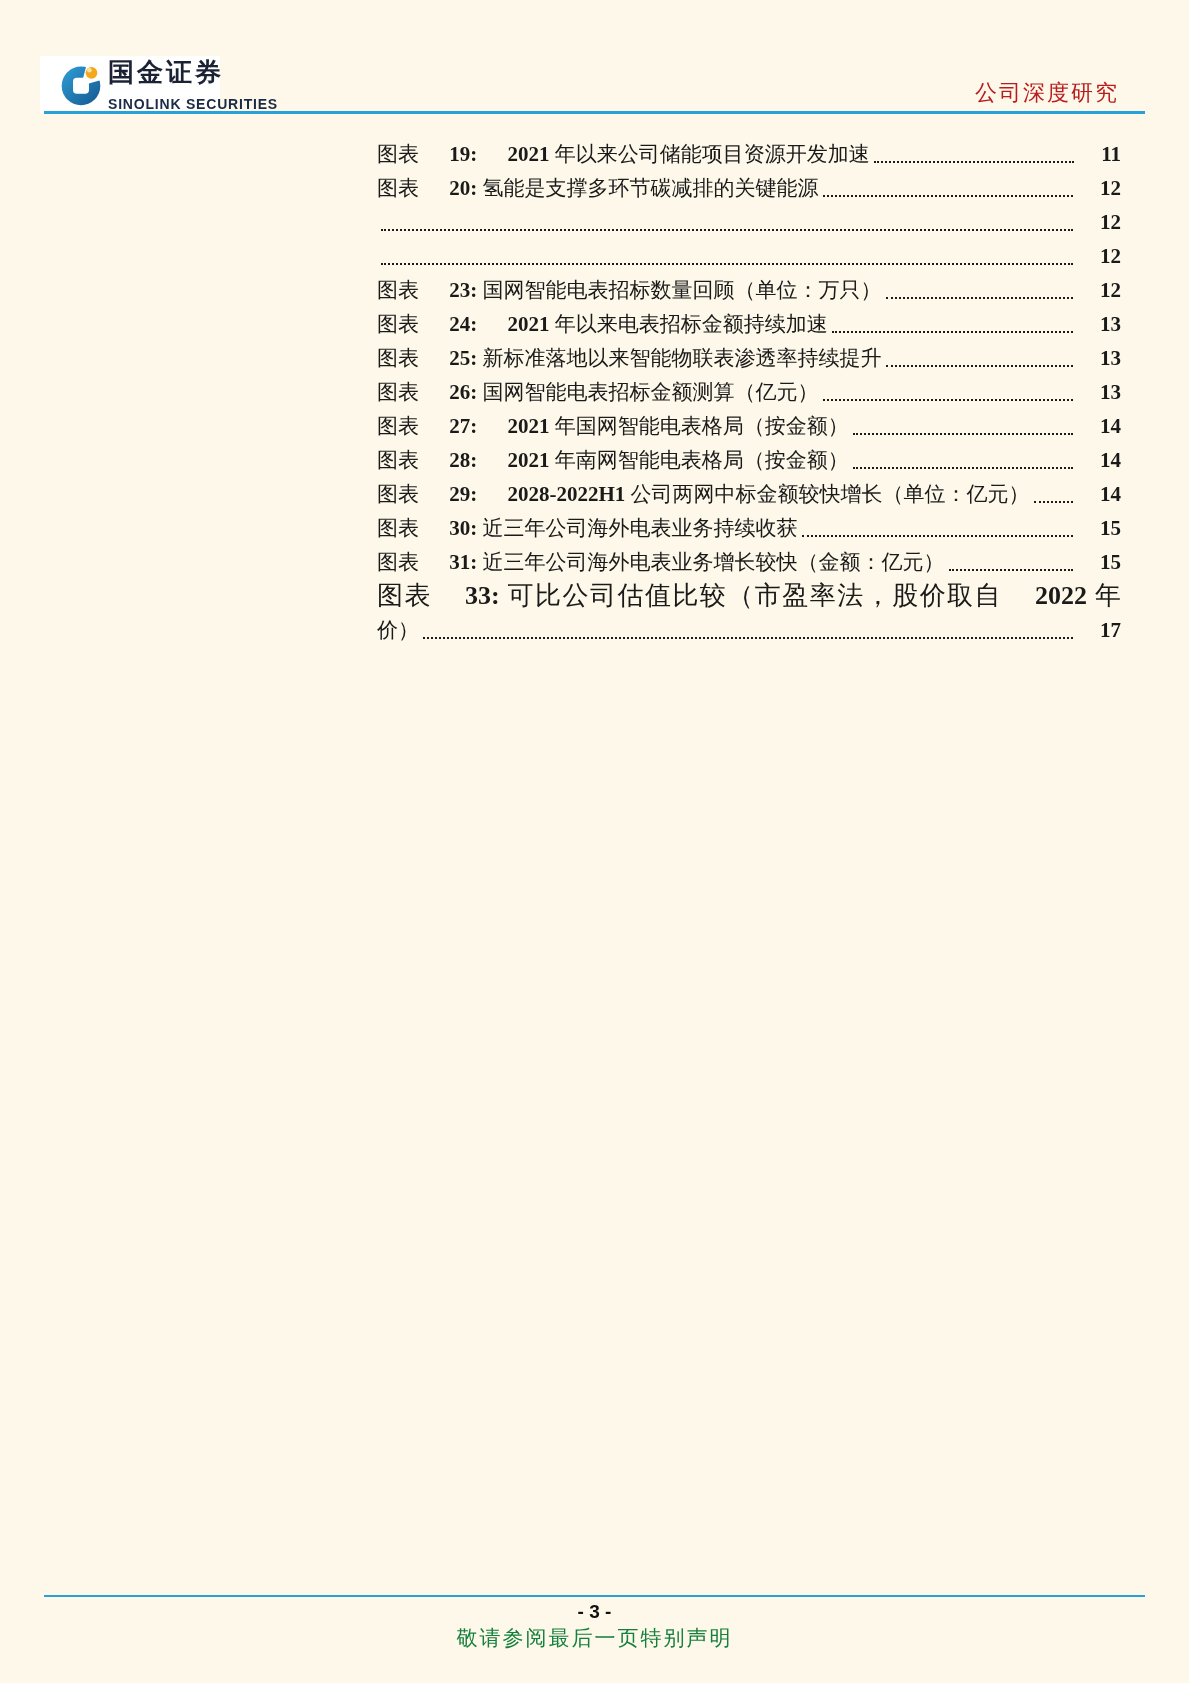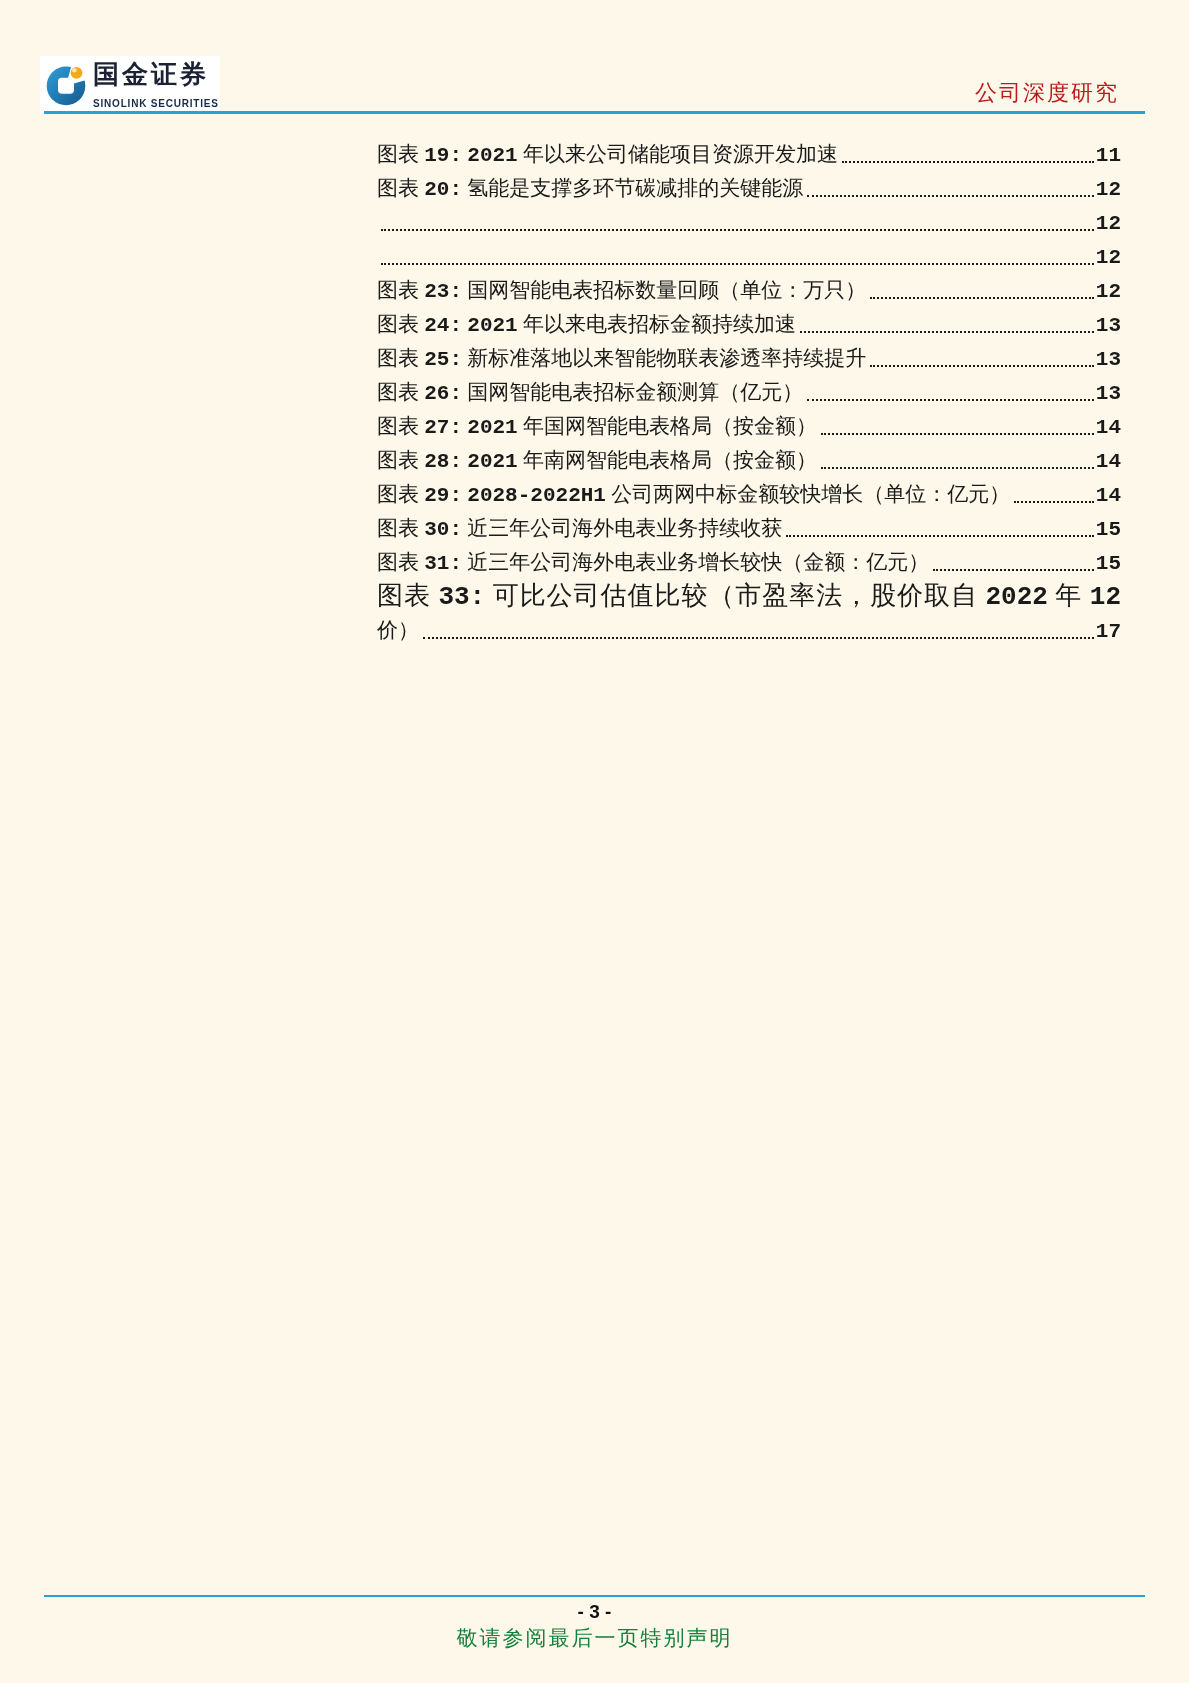--- a/index.html
+++ b/index.html
@@ -18,37 +18,37 @@
   
   .logo-box {
     position: absolute;
     left: 40px;
     top: 56px;
     width: 180px;
     height: 57px;
     background: #ffffff;
     display: flex;
     align-items: center;
-    padding-left: 5px;
+    padding-left: 20px;
   }
   .logo-icon { width: 42px; height: 42px; flex: 0 0 auto; }
   .logo-text { margin-left: 6px; display: flex; flex-direction: column; justify-content: center; }
   .logo-cn {
     font-family: "Liberation Sans", sans-serif;
     font-weight: bold;
     font-size: 26px;
     line-height: 28px;
     letter-spacing: 3px;
     color: #1a2233;
     white-space: nowrap;
   }
   .logo-en {
     font-family: "Liberation Sans", sans-serif;
     font-weight: bold;
-    font-size: 10px;
+    font-size: 14px;
     letter-spacing: 0.8px;
     color: #1a2b45;
     white-space: nowrap;
     margin-top: 10px;
   }
   .report-type {
     position: absolute;
     top: 78px;
     right: 70px;
     font-size: 22px;
@@ -91,22 +91,23 @@
   .toc-row-wrap-first {
     height: 34px;
     line-height: 34px;
     font-size: 26px;
     text-align: justify;
     text-align-last: justify;
     white-space: normal;
     overflow: hidden;
   }
   .num {
-    font-family: Liberation Mono, monospace;
-    font-weight: bold;
+    font-family: Liberation Serif, serif;
+    font-weight: bold;
+    margin-left: 25px;
   }
 
   
   .footer-rule {
     position: absolute;
     top: 1595px;
     left: 44px;
     right: 44px;
     height: 2px;
     background: #2aa0d8;

